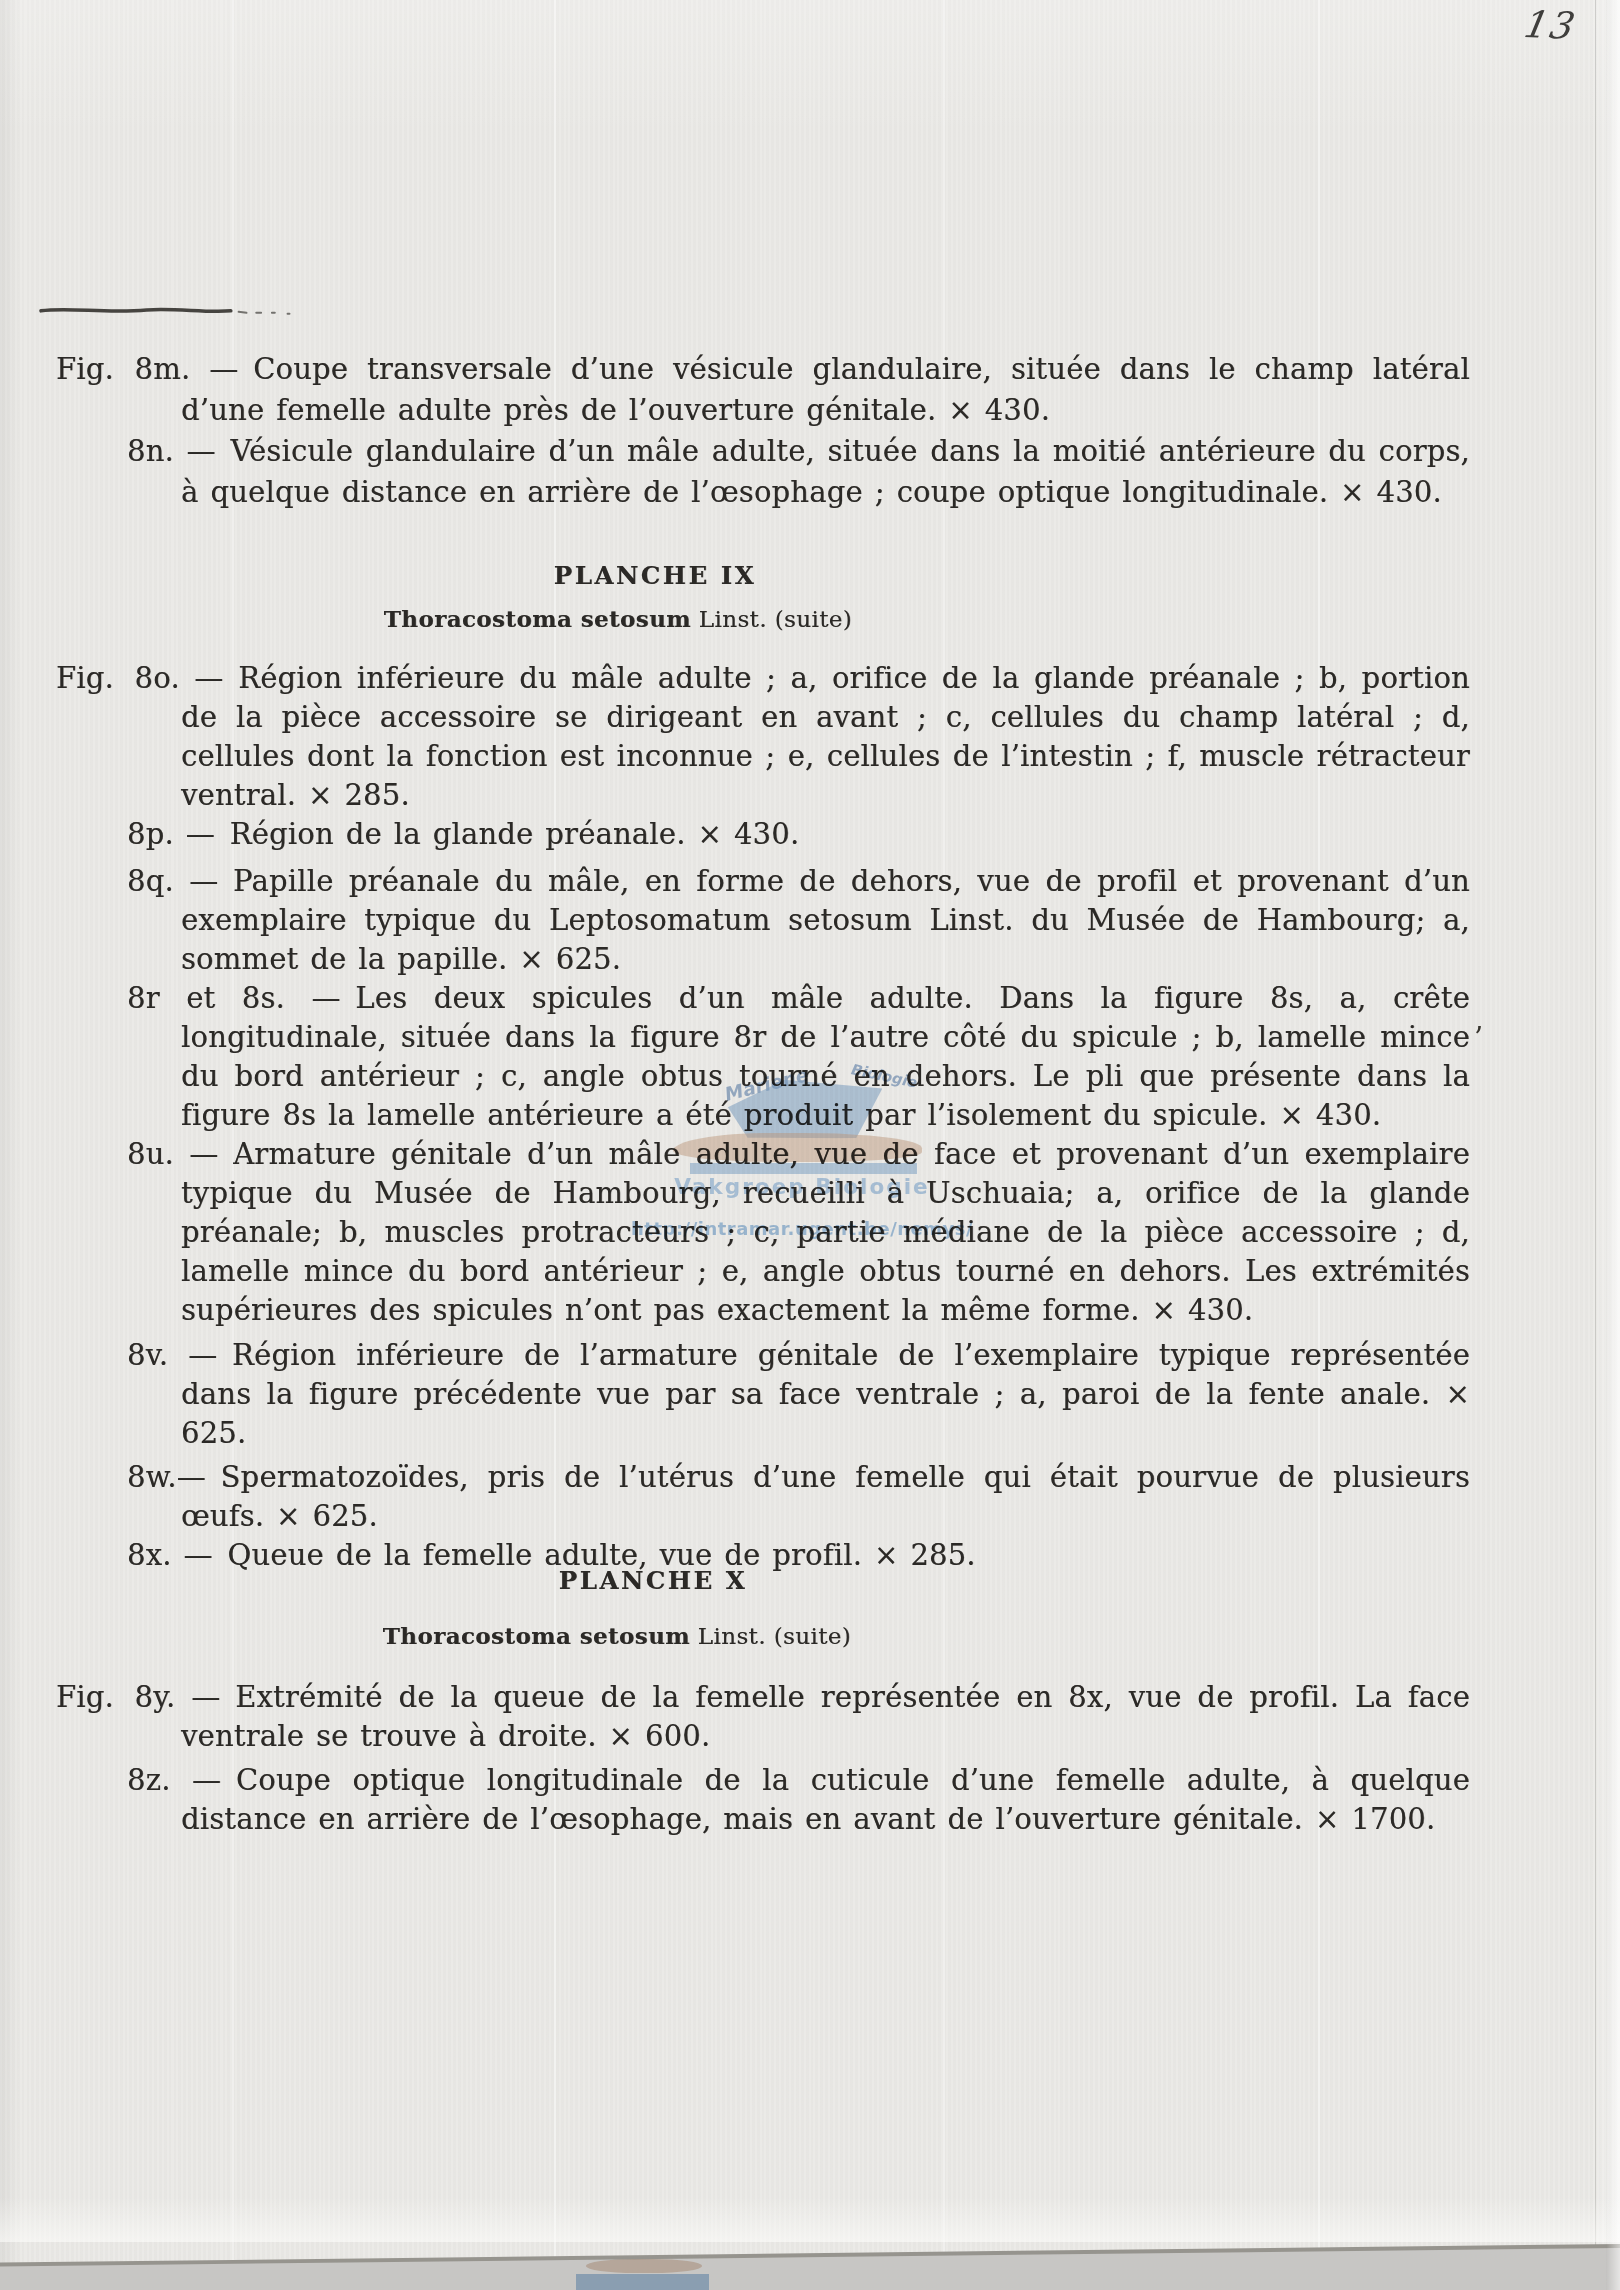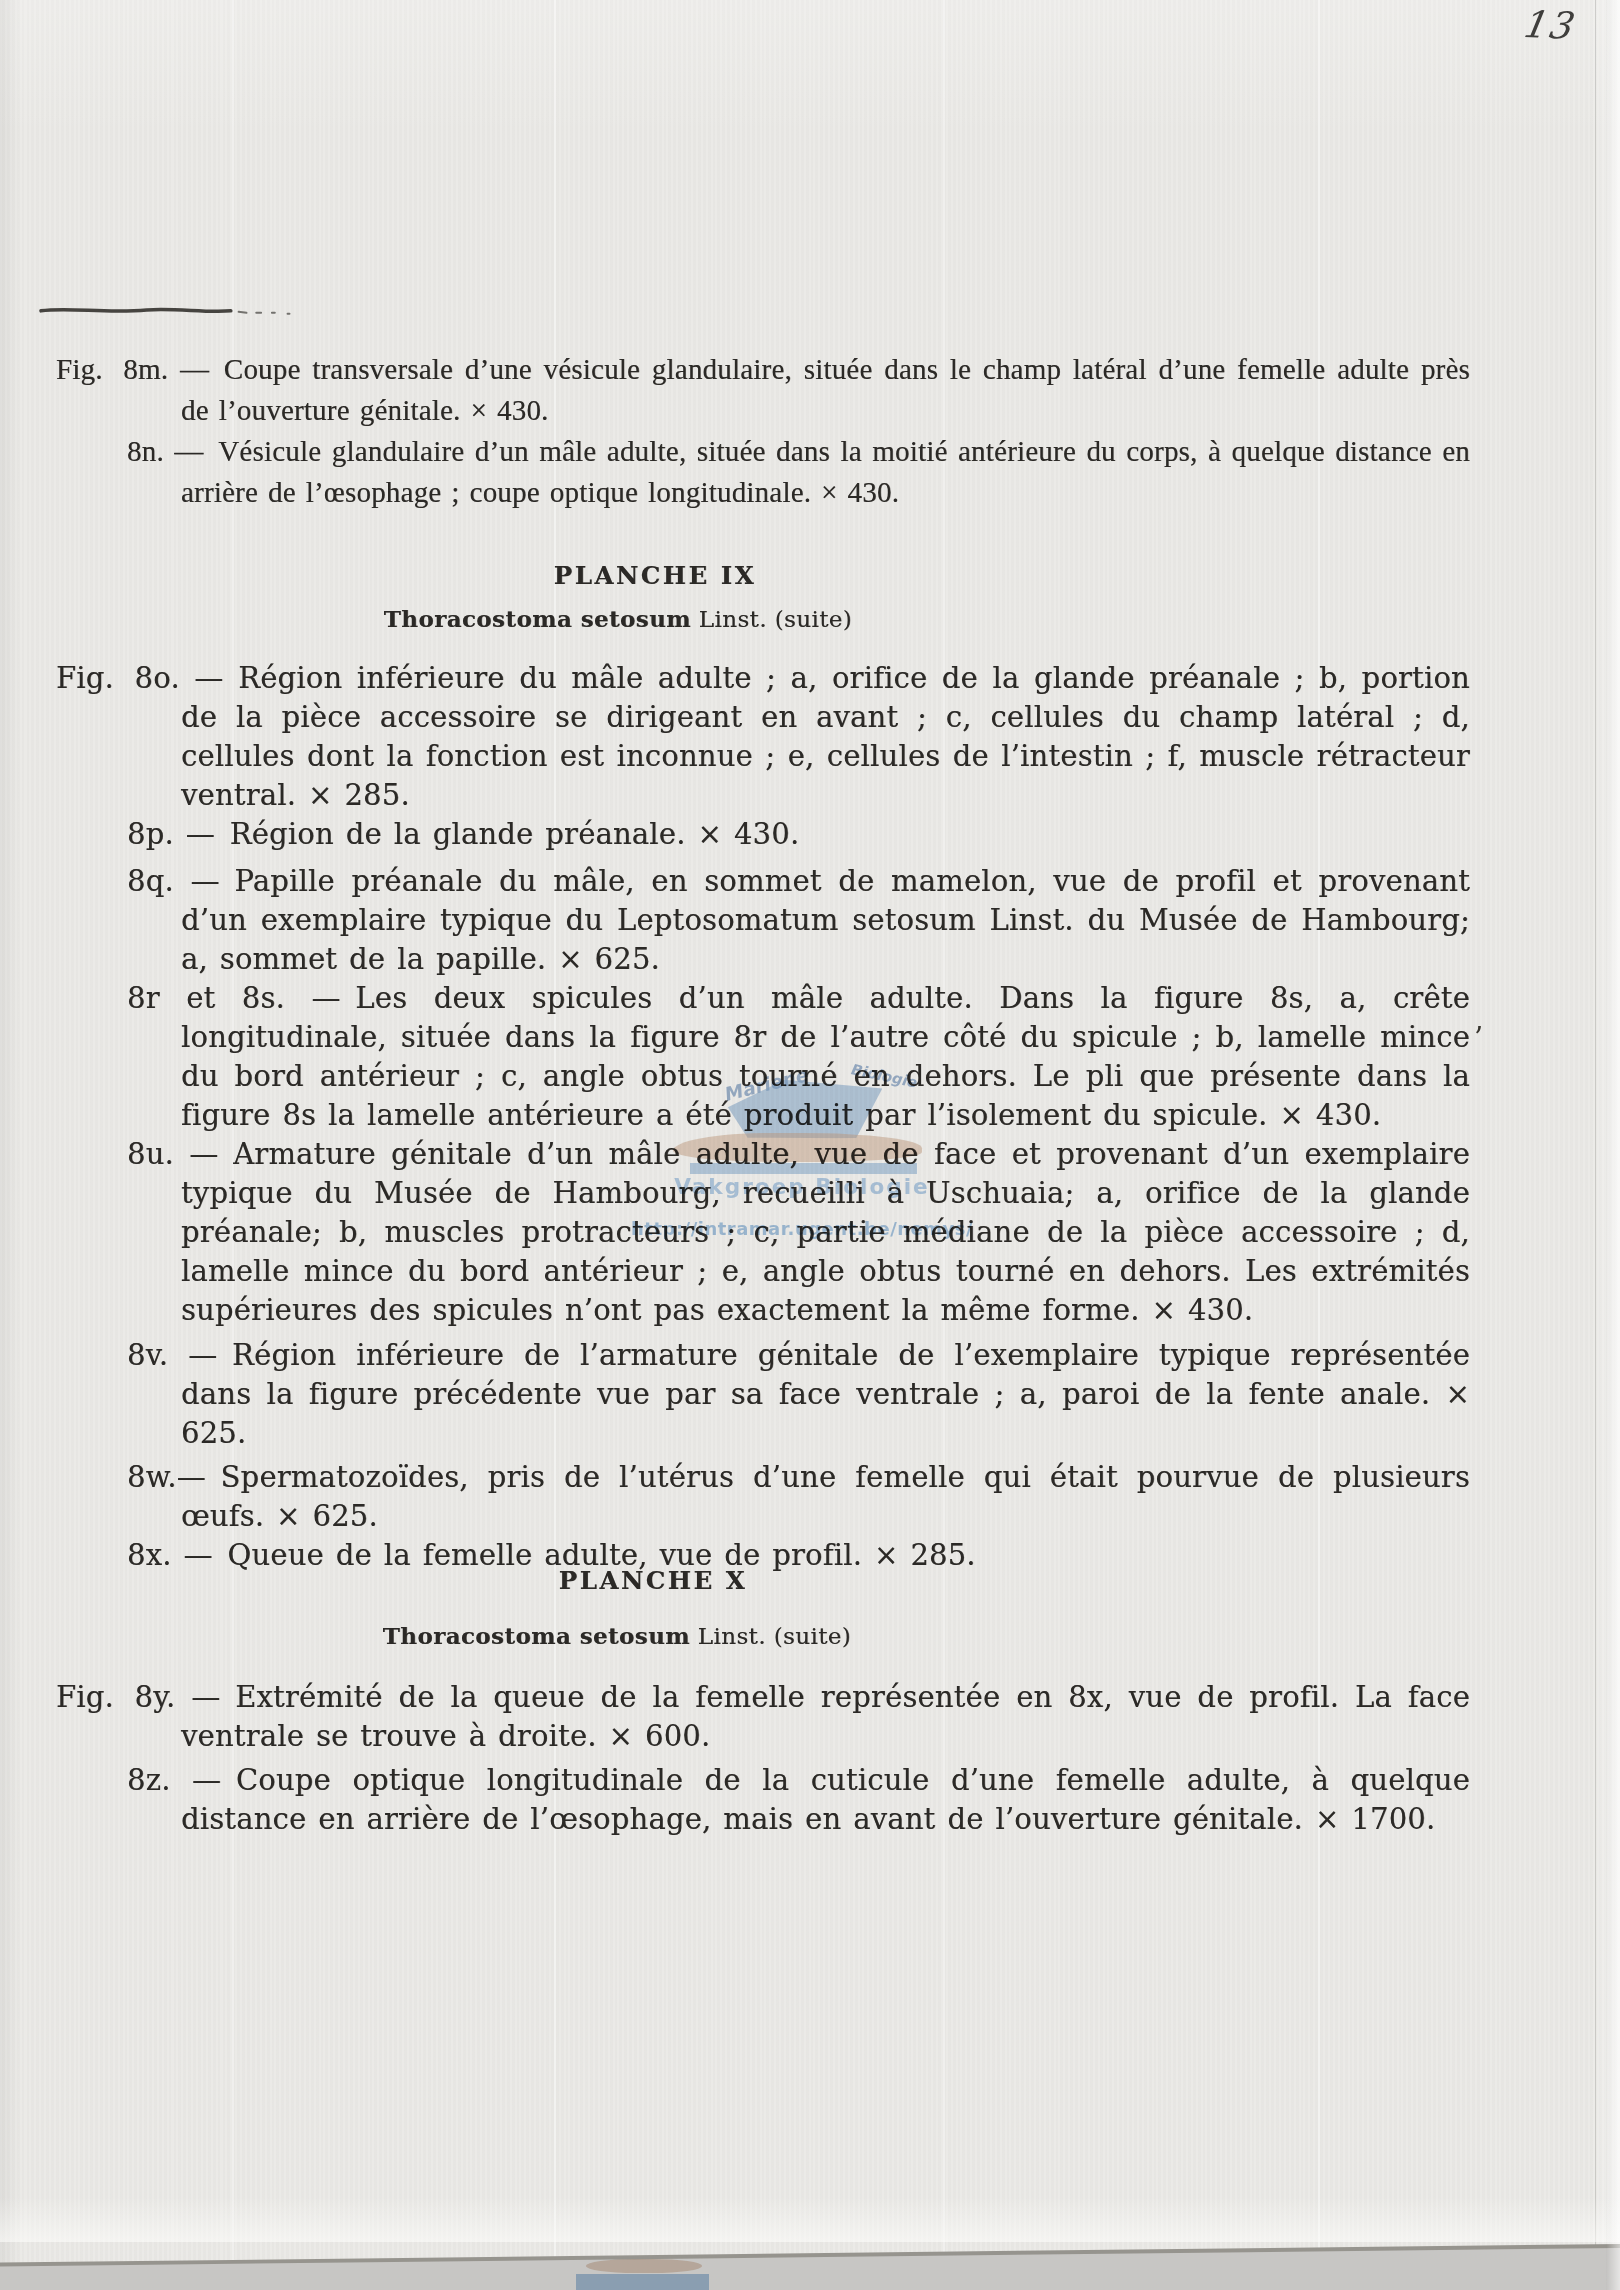--- a/index.html
+++ b/index.html
@@ -16,21 +16,21 @@
       repeating-linear-gradient(90deg, rgba(255,255,255,.05) 0 2px, rgba(120,118,112,.028) 2px 4.9px);}
   .streak{position:absolute;top:0;bottom:0;width:2px;background:rgba(255,255,255,.38);z-index:1;}
   #st1{left:232px}#st2{left:554px}#st3{left:943px}#st4{left:1318px}
   .vline-dark{position:absolute;top:0;bottom:0;left:1595px;width:1px;background:rgba(90,90,88,.22);z-index:1;}
   .right-strip{position:absolute;right:0;top:0;width:13.7px;height:100%;z-index:6;
     background:linear-gradient(90deg,rgba(0,0,0,.02),rgba(255,255,255,.55));}
 
   
   .captions{position:absolute;left:56px;width:1414px;z-index:2;font-size:29px;
             text-align:justify;letter-spacing:0.2px;word-spacing:2.5px;}
-  #sec0{top:349px;line-height:41px;font-family:Liberation Serif, serif;}
+  #sec0{top:349px;line-height:41px;}
   #sec1{top:659px;line-height:39px;}
   #sec2{top:1678px;line-height:39px;}
   .cap{margin:0;padding-left:125px;text-indent:-54px;
        text-shadow:0.4px 0.2px 0.4px rgba(43,40,36,.5);}
   .cap.hasfig{text-indent:-125px;}
   .figword{margin-right:20.6px;}
   .lbl{margin-right:14.7px;}
   #sec1 .cap:nth-child(3){margin-top:7.8px}
   #sec1 .cap:nth-child(6){margin-top:5.9px}
   #sec1 .cap:nth-child(7){margin-top:4.9px}
@@ -119,21 +119,21 @@
   <div class="captions" id="sec0">
       <p class="cap hasfig"><span class="figword">Fig.</span><span class="lbl">8m. —</span><span>Coupe transversale d’une vésicule glandulaire, située dans le champ latéral d’une femelle adulte près de l’ouverture génitale. × 430.</span></p>
       <p class="cap"><span class="lbl">8n. —</span><span>Vésicule glandulaire d’un mâle adulte, située dans la moitié antérieure du corps, à quelque distance en arrière de l’œsophage ; coupe optique longitudinale. × 430.</span></p>
     </div>
 
   <h2 class="planche" id="planche-ix">PLANCHE IX</h2>
   <h3 class="species" id="species-ix"><span class="bd">Thoracostoma setosum</span><span> Linst. </span><span class="it">(suite)</span></h3>
   <div class="captions" id="sec1">
       <p class="cap hasfig"><span class="figword">Fig.</span><span class="lbl">8o. —</span><span>Région inférieure du mâle adulte ; </span><span class="it">a</span><span>, orifice de la glande préanale ; </span><span class="it">b</span><span>, portion de la pièce accessoire se dirigeant en avant ; </span><span class="it">c</span><span>, cellules du champ latéral ; </span><span class="it">d</span><span>, cellules dont la fonction est inconnue ; </span><span class="it">e</span><span>, cellules de l’intestin ; </span><span class="it">f</span><span>, muscle rétracteur ventral. × 285.</span></p>
       <p class="cap"><span class="lbl">8p. —</span><span>Région de la glande préanale. × 430.</span></p>
-      <p class="cap"><span class="lbl">8q. —</span><span>Papille préanale du mâle, en sommet de mamelon, vue de profil et provenant d’un exemplaire typique du </span><span class="it">Leptosomatum setosum</span><span> Linst. du Musée de Hambourg; </span><span class="it">a</span><span>, sommet de la papille. × 625.</span></p>
+      <p class="cap"><span class="lbl">8q. —</span><span>Papille préanale du mâle, en forme de dehors, vue de profil et provenant d’un exemplaire typique du </span><span class="it">Leptosomatum setosum</span><span> Linst. du Musée de Hambourg; </span><span class="it">a</span><span>, sommet de la papille. × 625.</span></p>
       <p class="cap"><span class="lbl">8r et 8s. —</span><span>Les deux spicules d’un mâle adulte. Dans la figure 8s, </span><span class="it">a</span><span>, crête longitudinale, située dans la figure 8r de l’autre côté du spicule ; </span><span class="it">b</span><span>, lamelle mince du bord antérieur ; </span><span class="it">c</span><span>, angle obtus tourné en dehors. Le pli que présente dans la figure 8s la lamelle antérieure a été produit par l’isolement du spicule. × 430.</span></p>
       <p class="cap"><span class="lbl">8u. —</span><span>Armature génitale d’un mâle adulte, vue de face et provenant d’un exemplaire typique du Musée de Hambourg, recueilli à Uschuaia; </span><span class="it">a</span><span>, orifice de la glande préanale; </span><span class="it">b</span><span>, muscles protracteurs ; </span><span class="it">c</span><span>, partie médiane de la pièce accessoire ; </span><span class="it">d</span><span>, lamelle mince du bord antérieur ; </span><span class="it">e</span><span>, angle obtus tourné en dehors. Les extrémités supérieures des spicules n’ont pas exactement la même forme. × 430.</span></p>
       <p class="cap"><span class="lbl">8v. —</span><span>Région inférieure de l’armature génitale de l’exemplaire typique représentée dans la figure précédente vue par sa face ventrale ; </span><span class="it">a</span><span>, paroi de la fente anale. × 625.</span></p>
       <p class="cap"><span class="lbl">8w.—</span><span>Spermatozoïdes, pris de l’utérus d’une femelle qui était pourvue de plusieurs œufs. × 625.</span></p>
       <p class="cap"><span class="lbl">8x. —</span><span>Queue de la femelle adulte, vue de profil. × 285.</span></p>
     </div>
 
   <h2 class="planche" id="planche-x">PLANCHE X</h2>
   <h3 class="species" id="species-x"><span class="bd">Thoracostoma setosum</span><span> Linst. </span><span class="it">(suite)</span></h3>
   <div class="captions" id="sec2">

